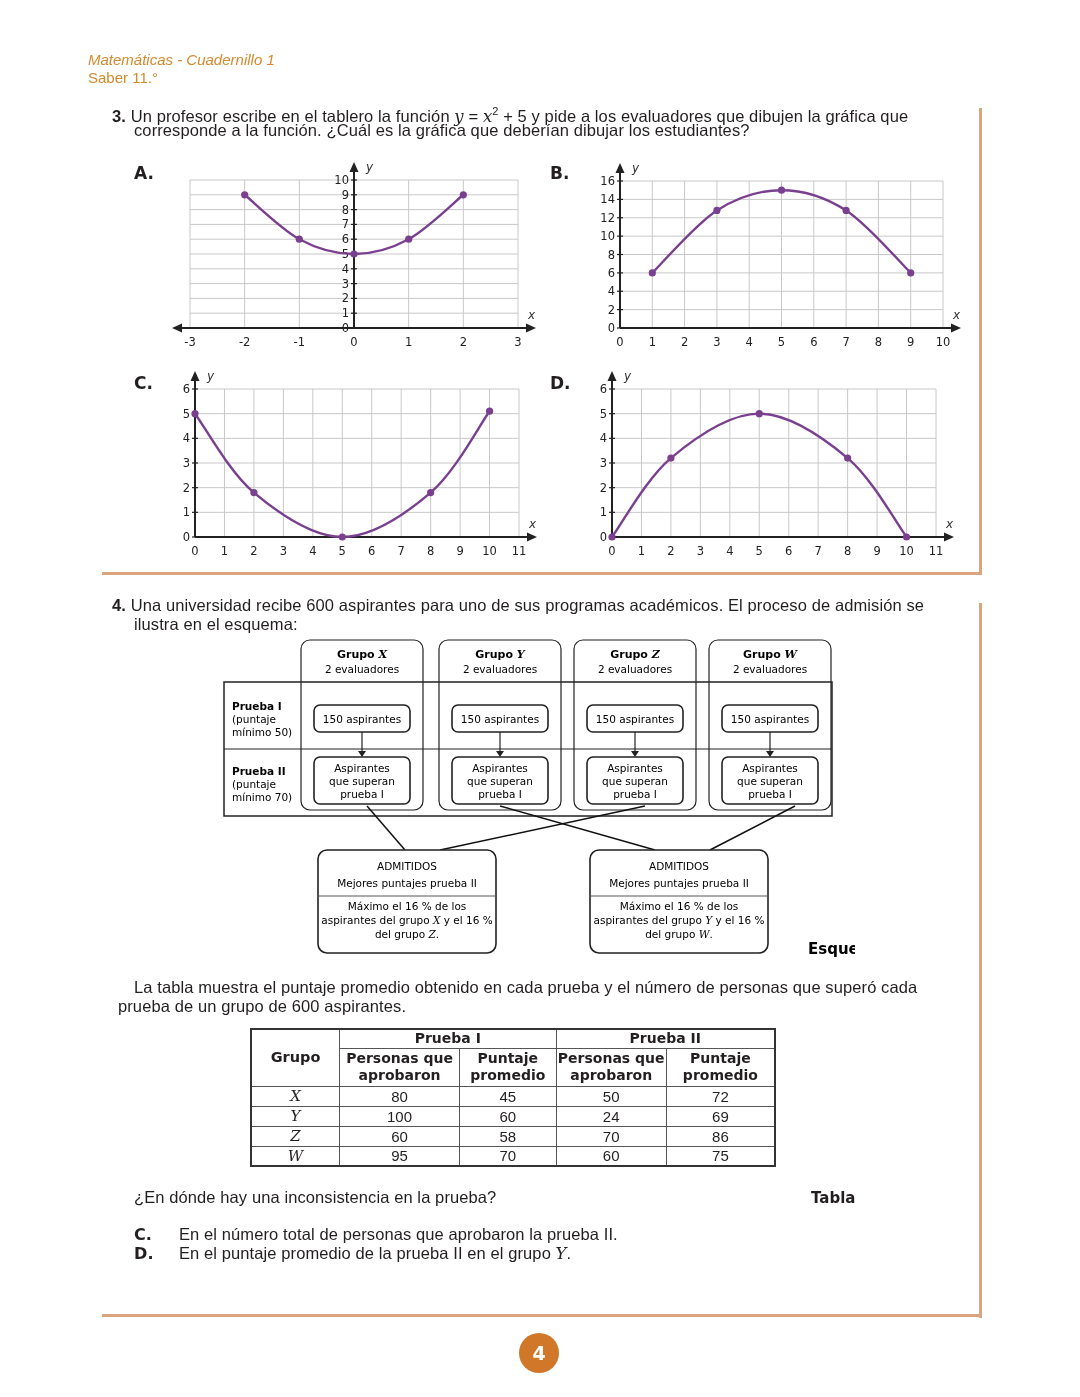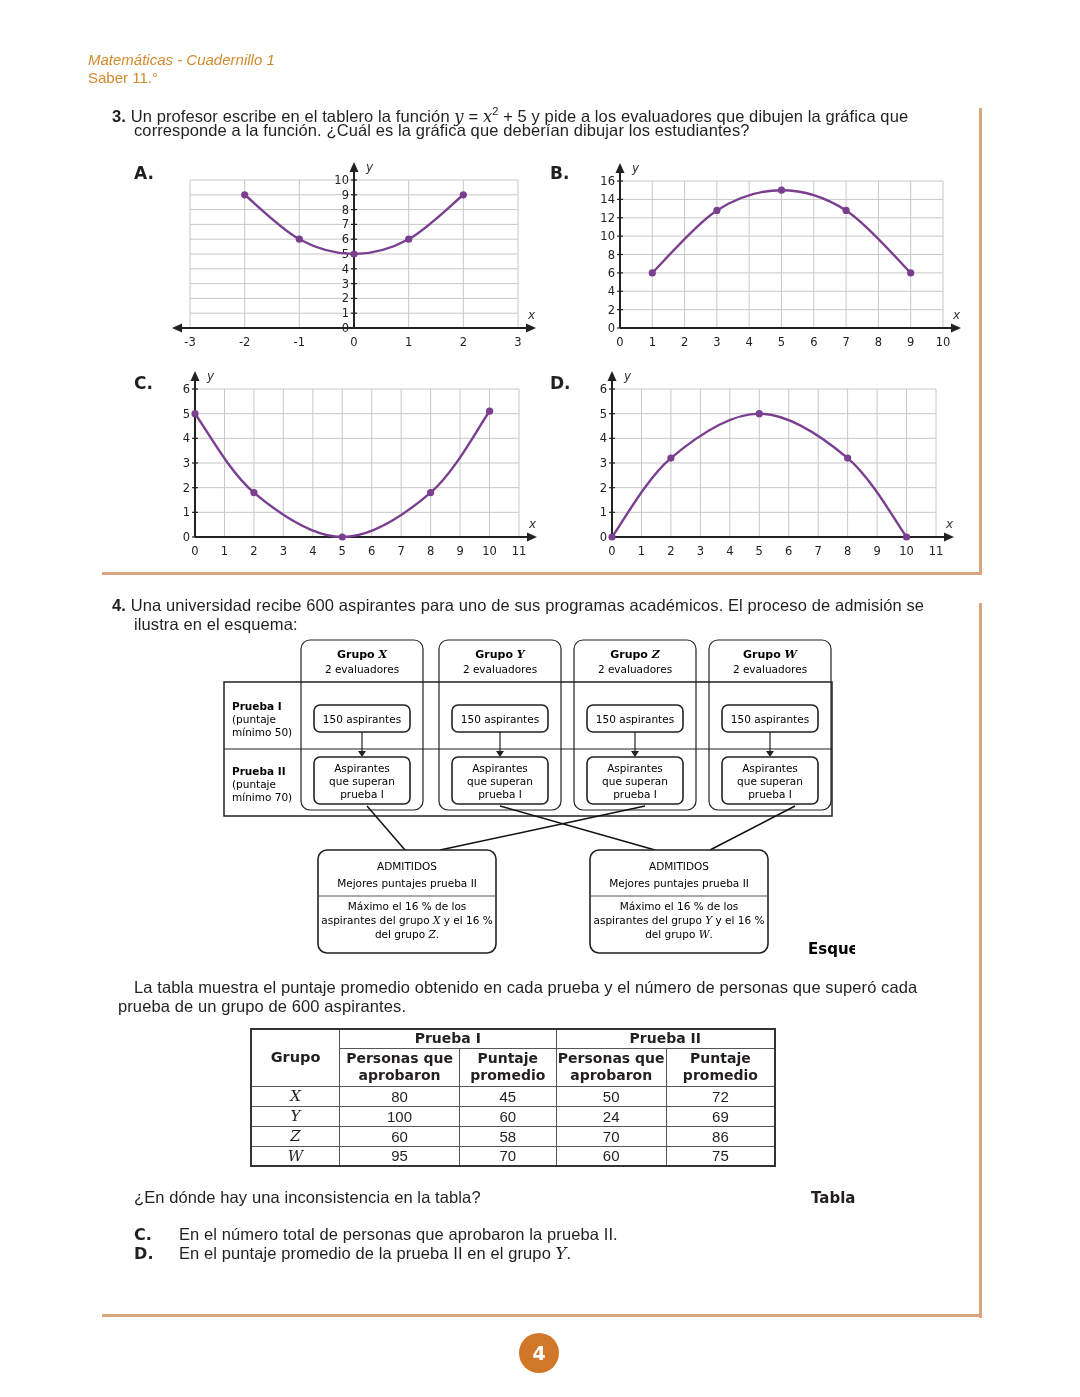--- a/index.html
+++ b/index.html
@@ -427,21 +427,21 @@
     <td class="it">W</td>
     <td>95</td>
     <td>70</td>
     <td>60</td>
     <td>75</td>
   </tr>
 </tbody>
   </table>
 <div class="abs" style="left:811px; top:1153px; font-weight:bold; font-size:15px; font-family:'DejaVu Sans',sans-serif;margin-top:36px;">Tabla</div>
 
-<div class="abs qtext" style="left:134px; top:1188px;">¿En dónde hay una inconsistencia en la tabla?</div>
+<div class="abs qtext" style="left:134px; top:1188px;">¿En dónde hay una inconsistencia en la prueba?</div>
 
 <div class="abs" style="left:134px; top:1225px;">
   <div class="qtext" style="height:19px;">
     <span class="optlbl" style="display:inline-block; width:45px; font-size:16px;">C.</span><span>En el número total de personas que aprobaron la prueba II.</span>
   </div>
   <div class="qtext" style="height:19px;">
     <span class="optlbl" style="display:inline-block; width:45px; font-size:16px;">D.</span><span>En el puntaje promedio de la prueba II en el grupo </span><span class="it">Y</span><span>.</span>
   </div>
 </div>
 

